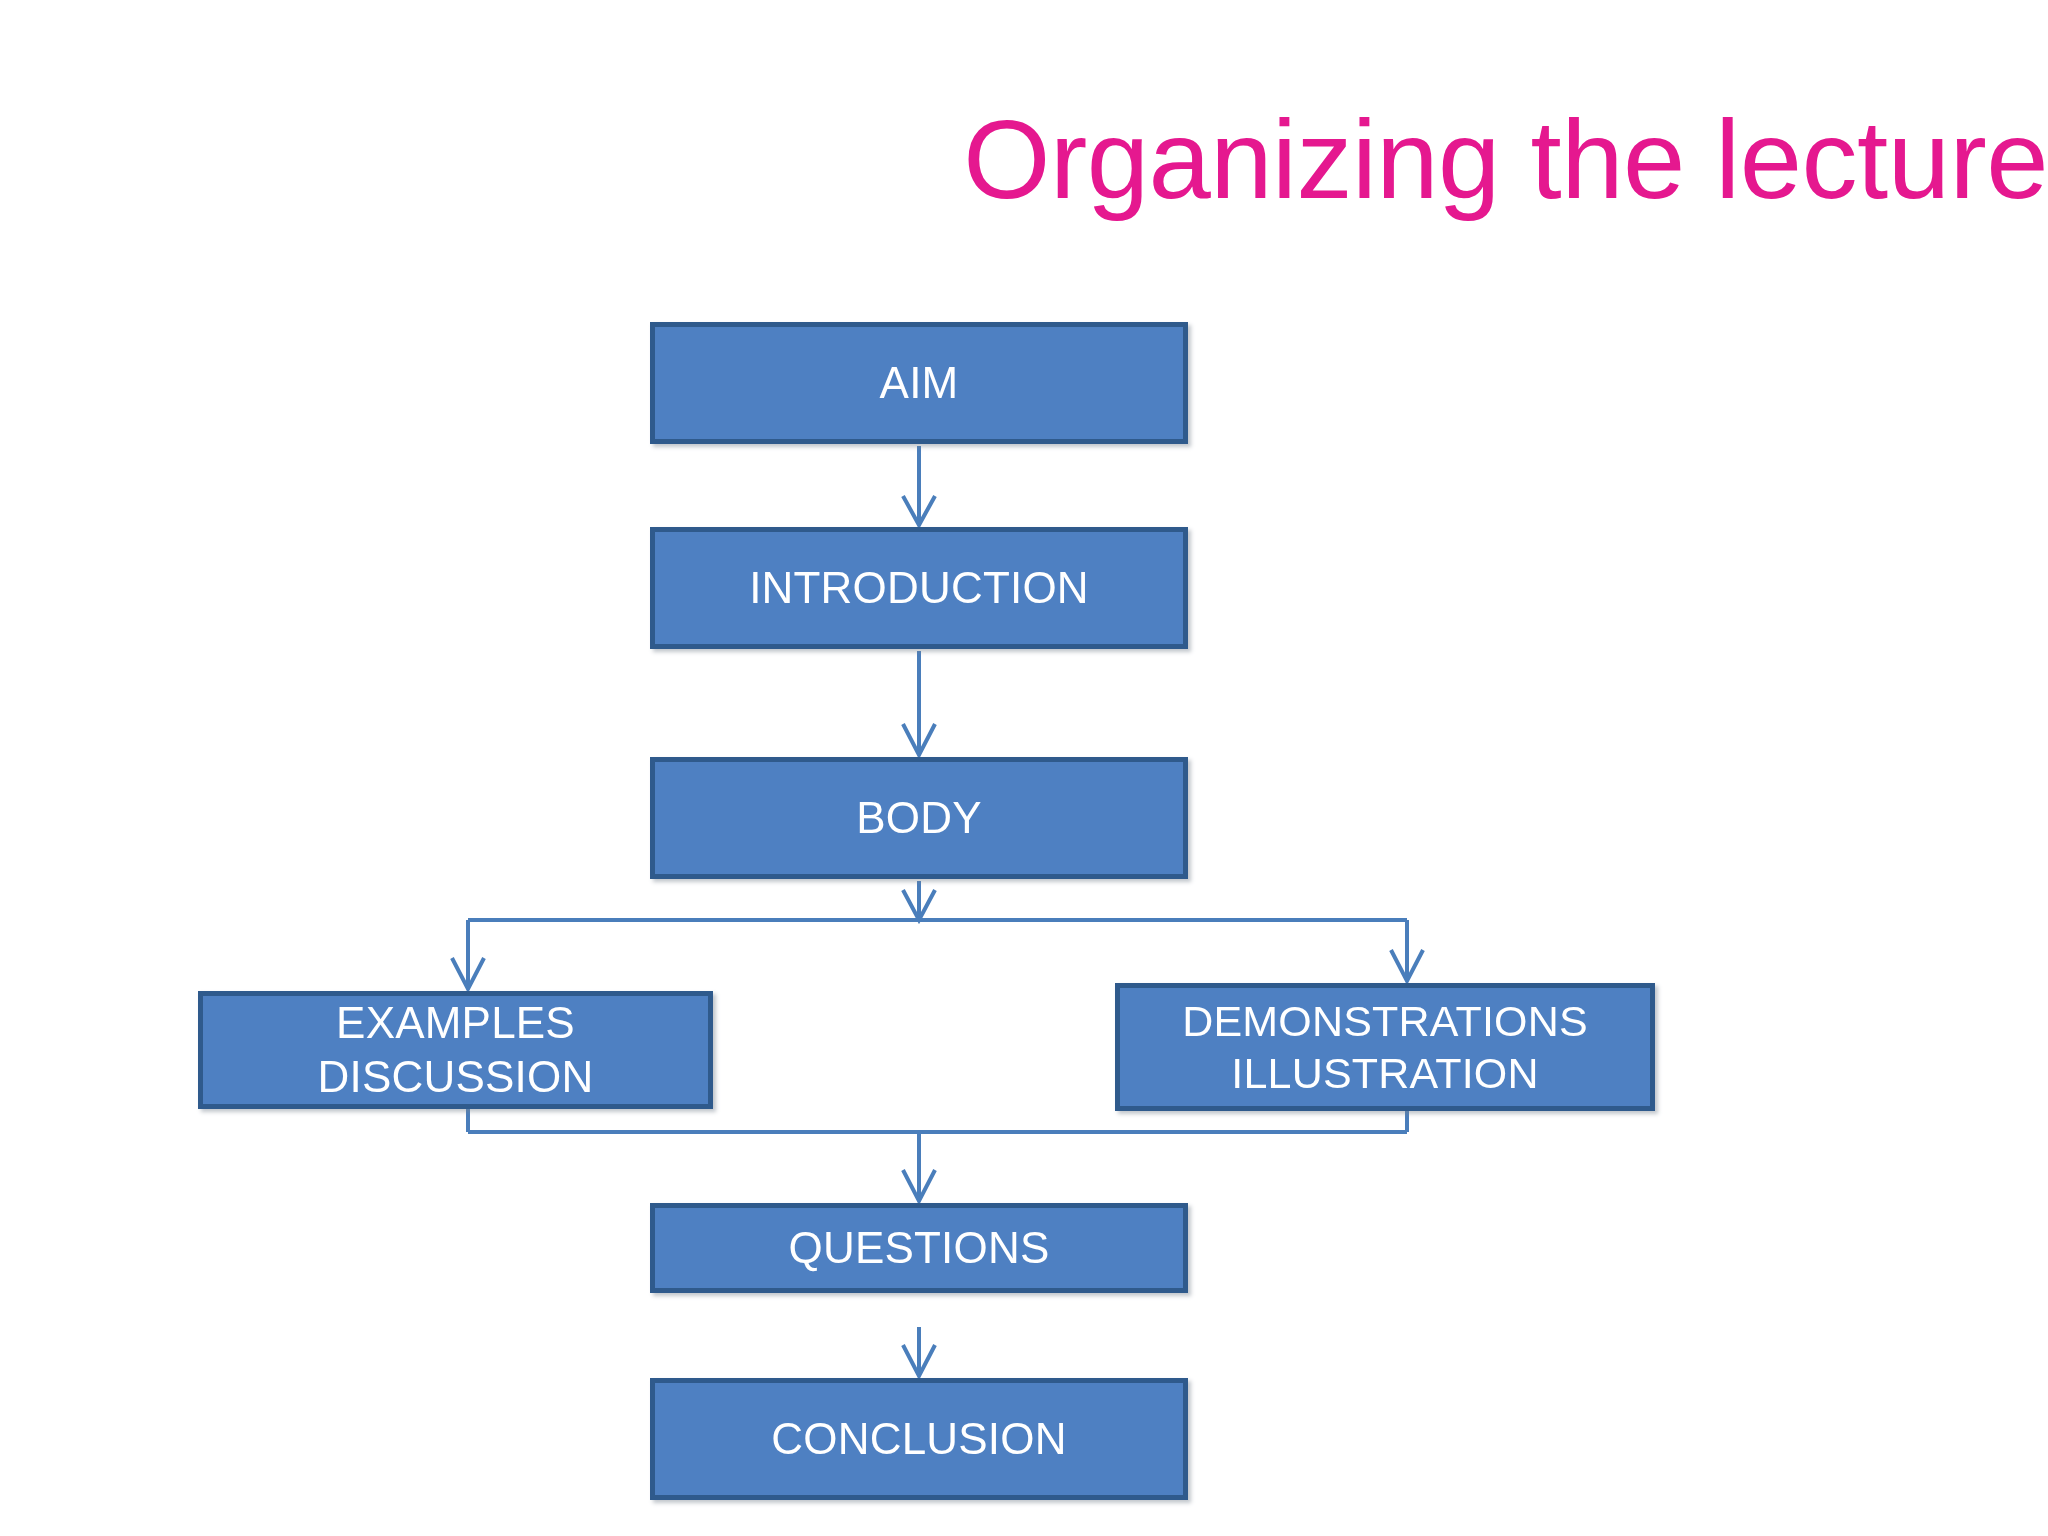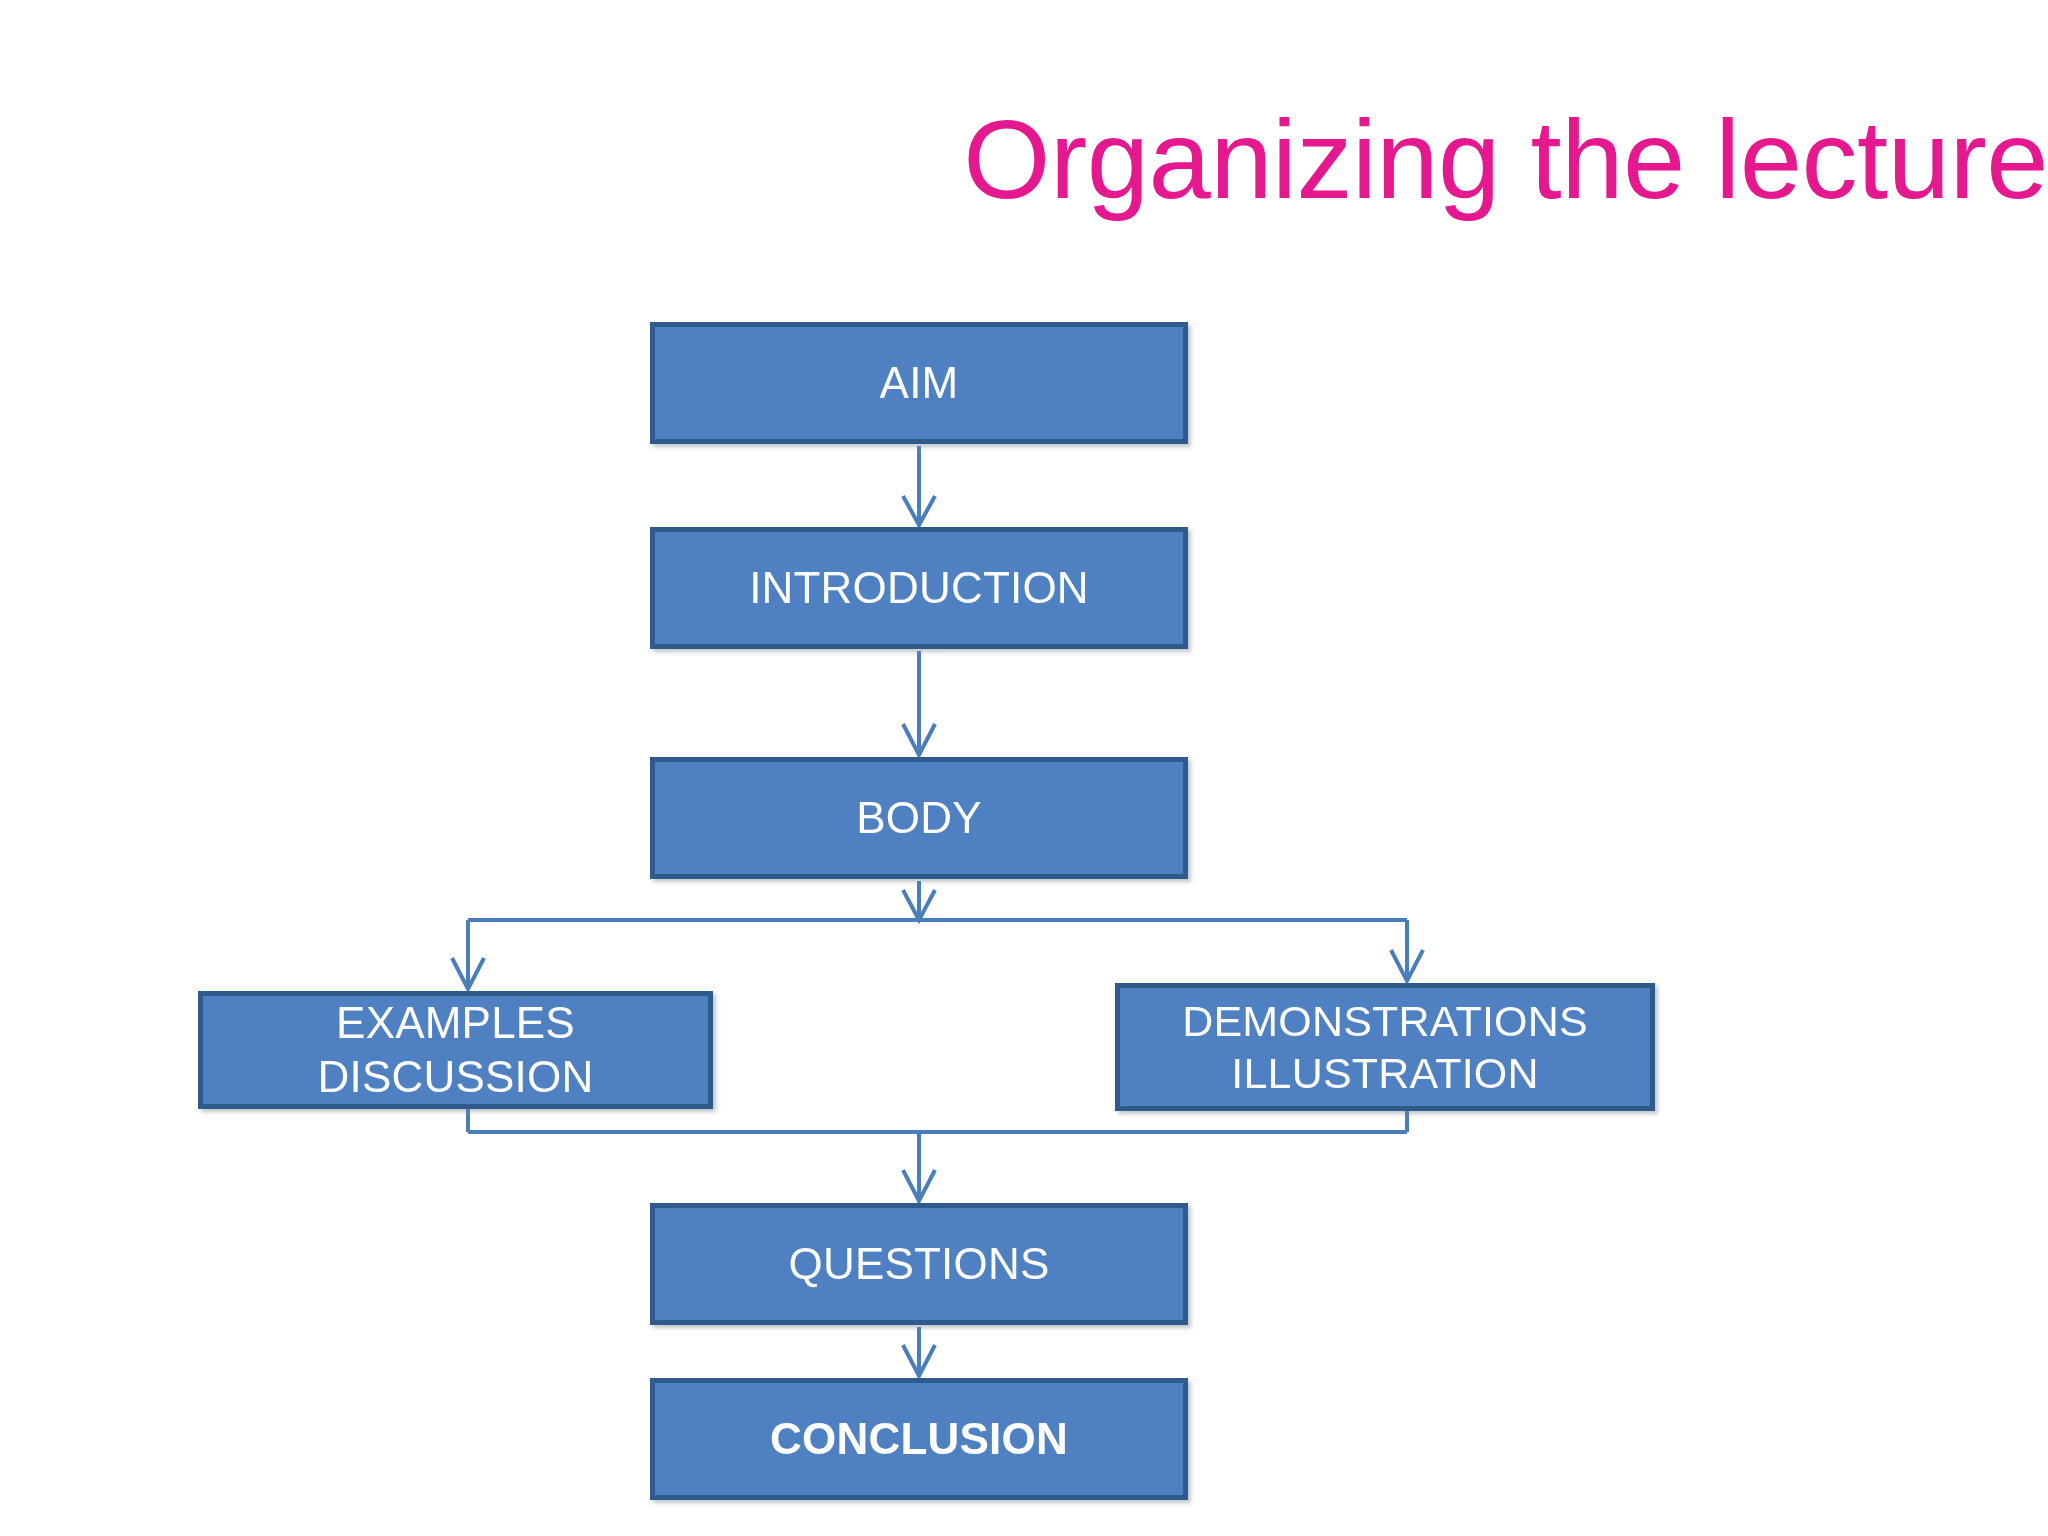--- a/index.html
+++ b/index.html
@@ -60,22 +60,22 @@
   .flow-box .box-label {
     display: block;
     white-space: pre-line;
     padding: 0 10px;
   }
 
   
   #box-aim          { left: 650px; top: 322px;  width: 538px; height: 122px; }
   #box-introduction { left: 650px; top: 527px;  width: 538px; height: 122px; }
   #box-body         { left: 650px; top: 757px;  width: 538px; height: 122px; }
-  #box-questions    { left: 650px; top: 1203px; width: 538px; height: 122px; text-align: right; }
-  #box-conclusion   { left: 650px; top: 1378px; width: 538px; height: 122px; font-weight: bold; }
+  #box-questions    { left: 650px; top: 1203px; width: 538px; height: 90px; text-align: right; }
+  #box-conclusion   { left: 650px; top: 1378px; width: 538px; height: 122px; }
 
   
   #box-examples     { left: 198px;  top: 991px; width: 515px; height: 118px; }
   #box-demonstrations { left: 1115px; top: 983px; width: 540px; height: 128px; font-size: 43px; }
 
   
   #connectors {
     position: absolute;
     left: 0;
     top: 0;

